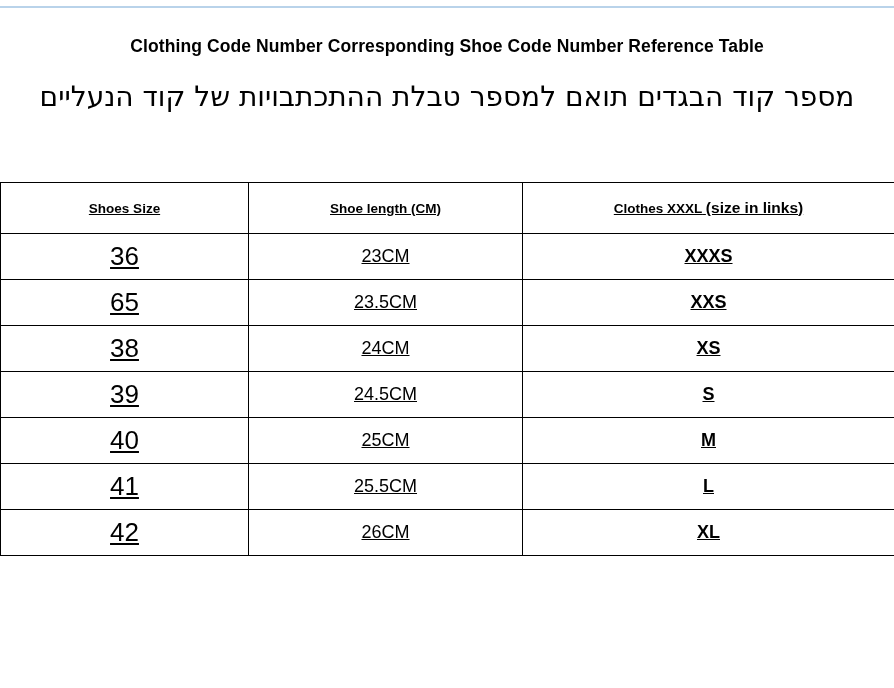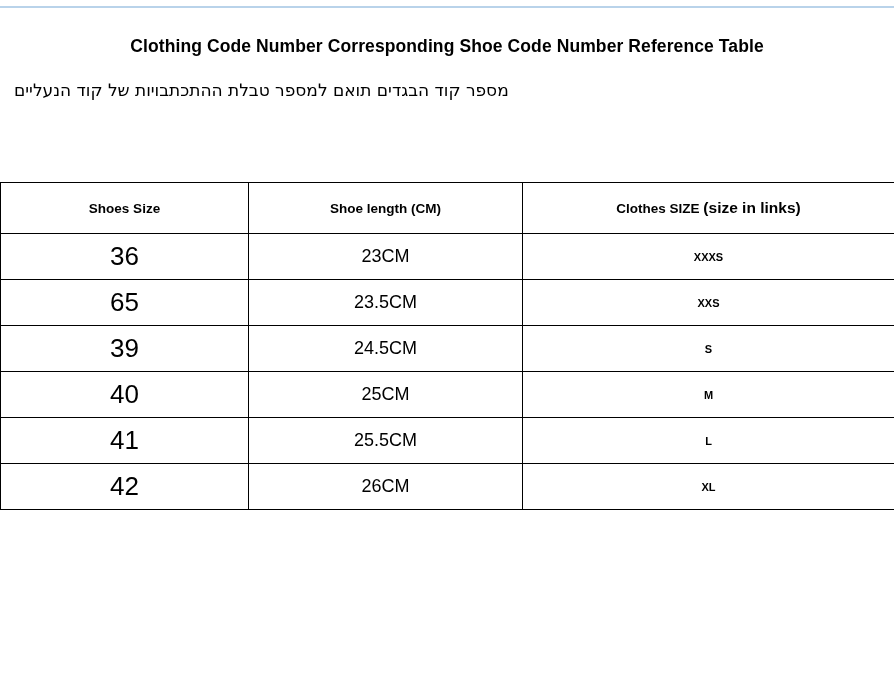--- a/index.html
+++ b/index.html
@@ -34,35 +34,36 @@
     font-size: 17.5px;
     font-weight: bold;
     color: #000;
     margin: 0;
     padding-top: 36px;
     letter-spacing: 0.1px;
   }
   .hebrew-block {
     margin: 0;
     padding: 22px 14px 0 14px;
-    text-align: left;
+    text-align: center;
     direction: rtl;
-    font-size: 17px;
+    font-size: 28px;
     line-height: 1.32;
     font-family: "DejaVu Sans", "Liberation Sans", sans-serif;
     font-weight: 400;
     color: #000;
   }
   table.size-table {
     position: absolute;
     top: 182px;
     left: 0;
     width: 894px;
     border-collapse: collapse;
     table-layout: fixed;
+    text-decoration: underline;
   }
   table.size-table th,
   table.size-table td {
     border: 1px solid #000000;
     text-align: center;
     vertical-align: middle;
     padding: 0;
   }
   table.size-table col.c1 { width: 248px; }
   table.size-table col.c2 { width: 274px; }
@@ -83,21 +84,21 @@
     font-size: 26px;
     font-weight: 400;
   }
   td.cell.size {
     font-size: 26px;
   }
   td.cell.len {
     font-size: 18px;
   }
   td.cell.clothes {
-    font-size: 11px;
+    font-size: 18px;
     font-weight: bold;
   }
 </style>
 </head>
 <body>
 
 <div class="page">
 
   <div class="top-rule"></div>
 
@@ -109,35 +110,40 @@
     <colgroup>
       <col class="c1">
         <col class="c2">
         <col class="c3">
     </colgroup>
     <thead>
       <tr>
         <th class="head">Shoes Size</th>
         <th class="head">Shoe length (CM)</th>
         <th class="head">
-          <span>Clothes SIZE</span>
+          <span>Clothes XXXL</span>
           <span class="big">(size in links)</span>
         </th>
       </tr>
     </thead>
     <tbody>
       <tr>
         <td class="cell size">36</td>
         <td class="cell len">23CM</td>
         <td class="cell clothes">XXXS</td>
       </tr>
       <tr>
         <td class="cell size">65</td>
         <td class="cell len">23.5CM</td>
         <td class="cell clothes">XXS</td>
+      </tr>
+      <tr>
+        <td class="cell size">38</td>
+        <td class="cell len">24CM</td>
+        <td class="cell clothes">XS</td>
       </tr>
       <tr>
         <td class="cell size">39</td>
         <td class="cell len">24.5CM</td>
         <td class="cell clothes">S</td>
       </tr>
       <tr>
         <td class="cell size">40</td>
         <td class="cell len">25CM</td>
         <td class="cell clothes">M</td>

